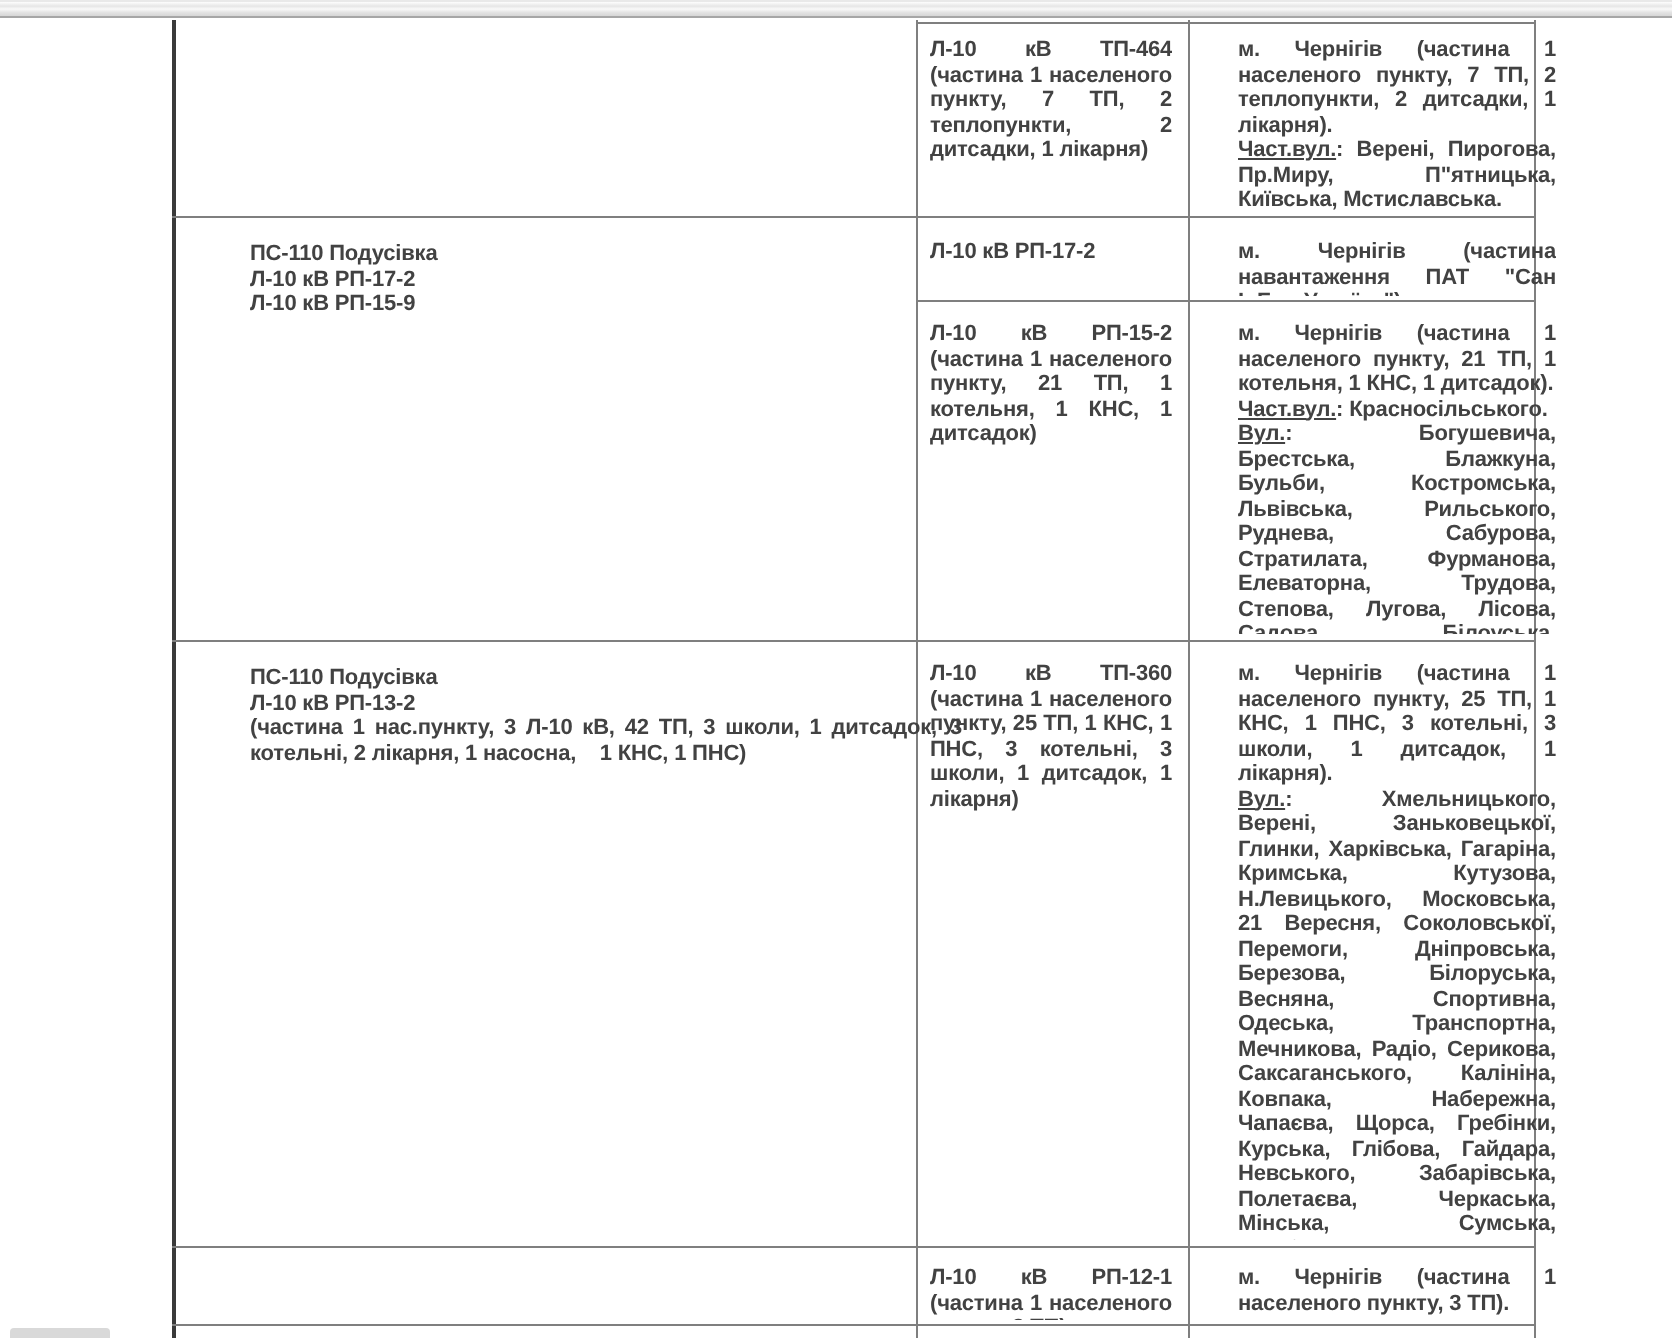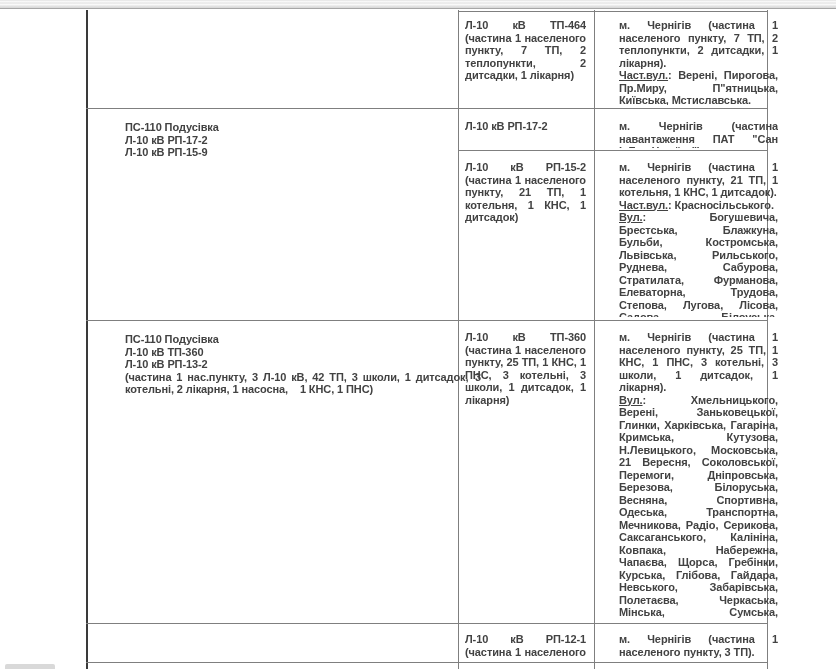--- a/index.html
+++ b/index.html
@@ -107,21 +107,20 @@
     <div class="para">Л-10 кВ РП-15-2 (частина 1 населеного пункту, 21 ТП, 1 котельня, 1 КНС, 1 дитсадок)</div>
   </div>
 <div class="cell col4 r3cell">
     <div class="para"><span>м. Чернігів (частина 1 населеного пункту, 21 ТП, 1 котельня, 1 КНС, 1 дитсадок).</span></div>
     <div class="para"><span class="u">Част.вул.</span><span>: Красносільського.</span></div>
     <div class="para"><span class="u">Вул.</span><span>: Богушевича, Брестська, Блажкуна, Бульби, Костромська, Львівська, Рильського, Руднева, Сабурова, Стратилата, Фурманова, Елеваторна, Трудова, Степова, Лугова, Лісова, Садова, Білоуська, Забарівська, Галана, Орловська, Тульська, Андрусенко, Глібова, Незалежності, Земнухова.</span></div>
   </div>
 
 <div class="cell col2 g3cell">
     <div class="cl">ПС-110 Подусівка</div>
-    <div class="cl">Л-10 кВ ТП-360</div>
     <div class="cl">Л-10 кВ РП-13-2</div>
     <div class="cl between">
       <span>(частина 1 нас.пункту, 3 Л-10 кВ, 42 ТП, 3 школи, 1 дитсадок,</span>
       <span>3</span>
     </div>
     <div class="cl">котельні, 2 лікарня, 1 насосна,&nbsp;&nbsp;&nbsp; 1 КНС, 1 ПНС)</div>
   </div>
 <div class="cell col3 r4cell">
     <div class="para">Л-10 кВ ТП-360 (частина 1 населеного пункту, 25 ТП, 1 КНС, 1 ПНС, 3 котельні, 3 школи, 1 дитсадок, 1 лікарня)</div>
   </div>

